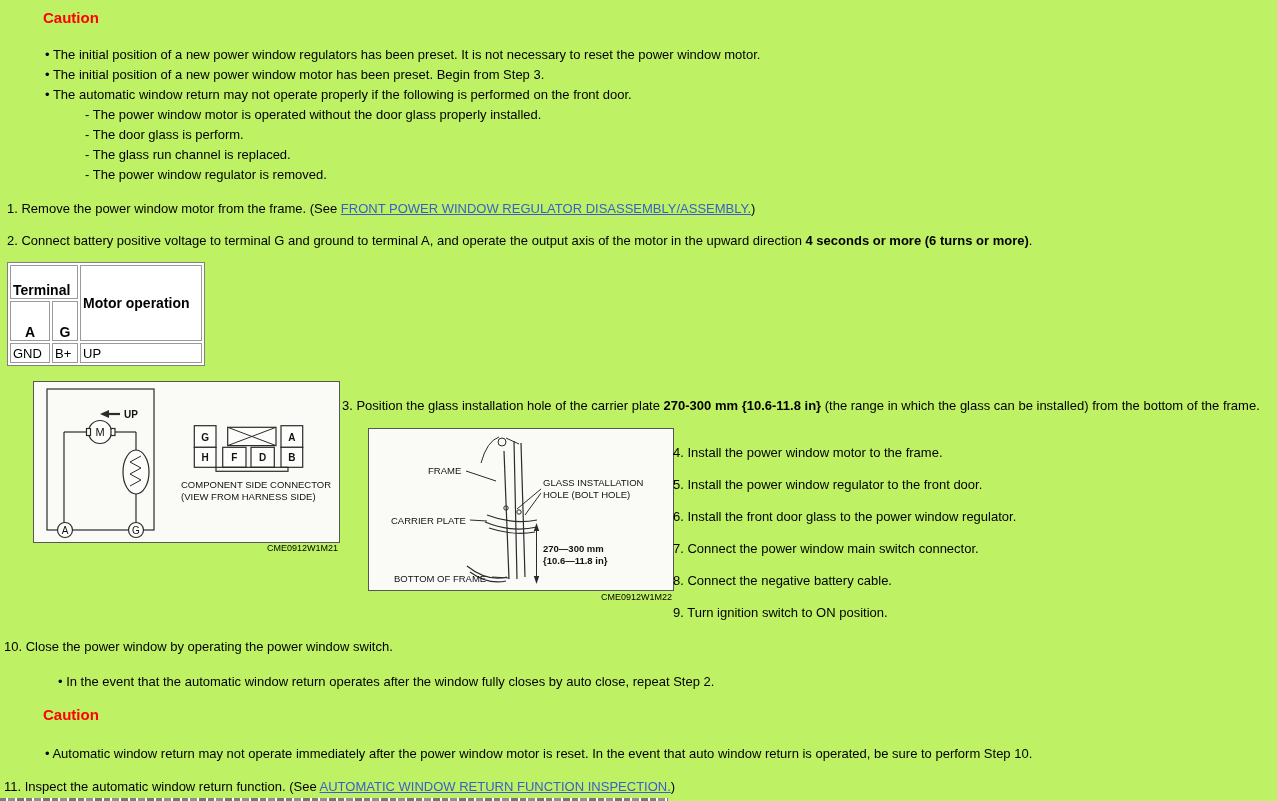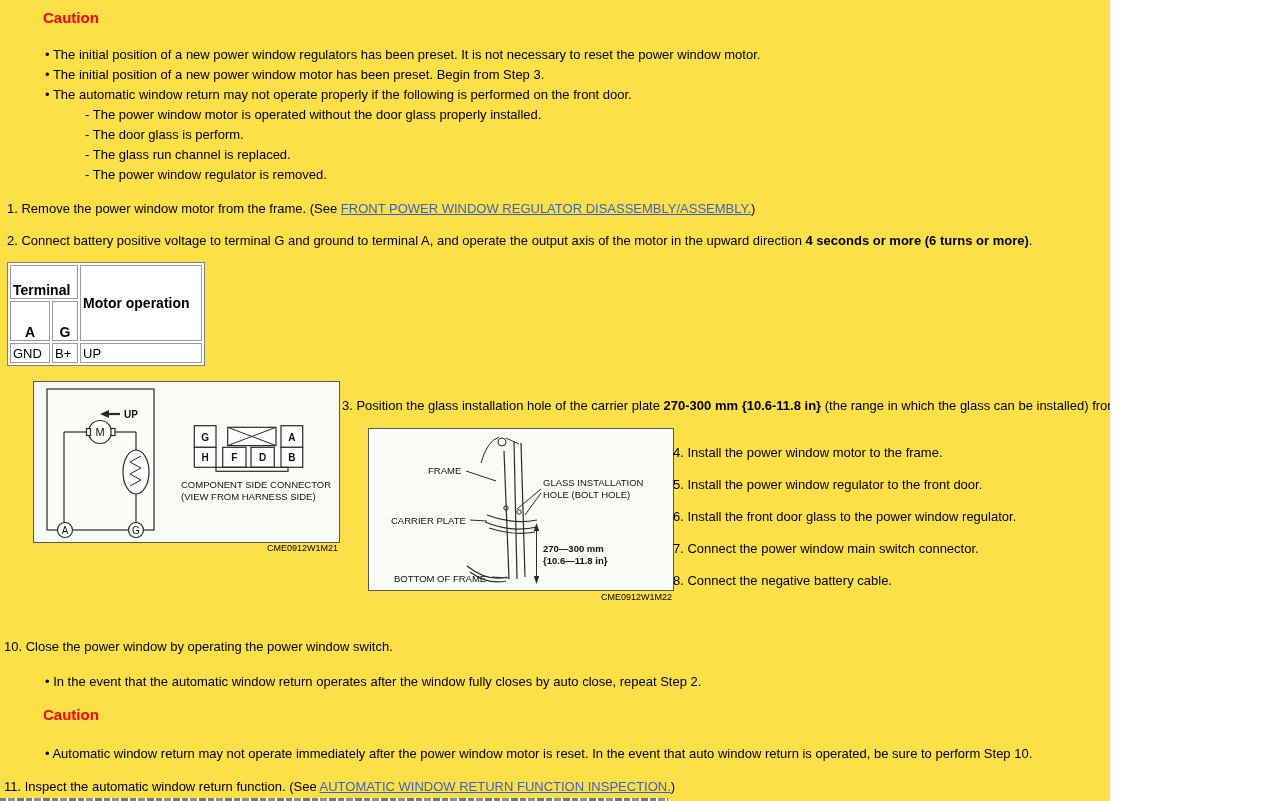--- a/index.html
+++ b/index.html
@@ -1,16 +1,16 @@
 <!DOCTYPE html>
 <html><head>
 <meta charset="utf-8">
 <style>
   html,body{margin:0;padding:0;background:#ffffff;}
-  .page{position:relative;width:1110px;height:801px;background:#fde047;overflow:hidden;
+  .page{position:relative;width:1277px;height:801px;background:#bef264;overflow:hidden;
         font-family:"Liberation Sans",sans-serif;font-size:13px;color:#000;}
   .abs{position:absolute;}
   .nowrap{white-space:nowrap;}
   .caution{position:absolute;left:43px;margin:0;font-size:15px;font-weight:bold;color:#ff0000;}
   .bullets{position:absolute;left:45px;top:45px;line-height:20px;white-space:nowrap;}
   .bullets .sub{padding-left:40px;}
   .step{position:absolute;left:7px;white-space:nowrap;}
   .step10,.step11{left:4px;}
   a.lnk{color:#3a60c8;text-decoration:underline;cursor:pointer;}
   b{font-weight:bold;}
@@ -171,25 +171,26 @@
     </svg>
   </div>
   <div class="figcode" style="left:368px;top:592px;width:304px;">CME0912W1M22</div>
 
   <div class="rsteps">
     <div>4. Install the power window motor to the frame.</div>
     <div>5. Install the power window regulator to the front door.</div>
     <div>6. Install the front door glass to the power window regulator.</div>
     <div>7. Connect the power window main switch connector.</div>
     <div>8. Connect the negative battery cable.</div>
+    <div>9. Turn ignition switch to ON position.</div>
   </div>
 
   <div class="step step10" style="top:639px;">10. Close the power window by operating the power window switch.</div>
 
-  <div class="abs nowrap" style="left:45px;top:674px;">• In the event that the automatic window return operates after the window fully closes by auto close, repeat Step 2.</div>
+  <div class="abs nowrap" style="left:58px;top:674px;">• In the event that the automatic window return operates after the window fully closes by auto close, repeat Step 2.</div>
 
   <h2 class="caution" style="top:706px;">Caution</h2>
   <div class="abs nowrap" style="left:45px;top:746px;">• Automatic window return may not operate immediately after the power window motor is reset. In the event that auto window return is operated, be sure to perform Step 10.</div>
 
   <div class="step step11" style="top:779px;">
     <span>11. Inspect the automatic window return function. (See </span><a class="lnk">AUTOMATIC WINDOW RETURN FUNCTION INSPECTION.</a><span>)</span>
   </div>
 
   <div class="cutoff"></div>
 

